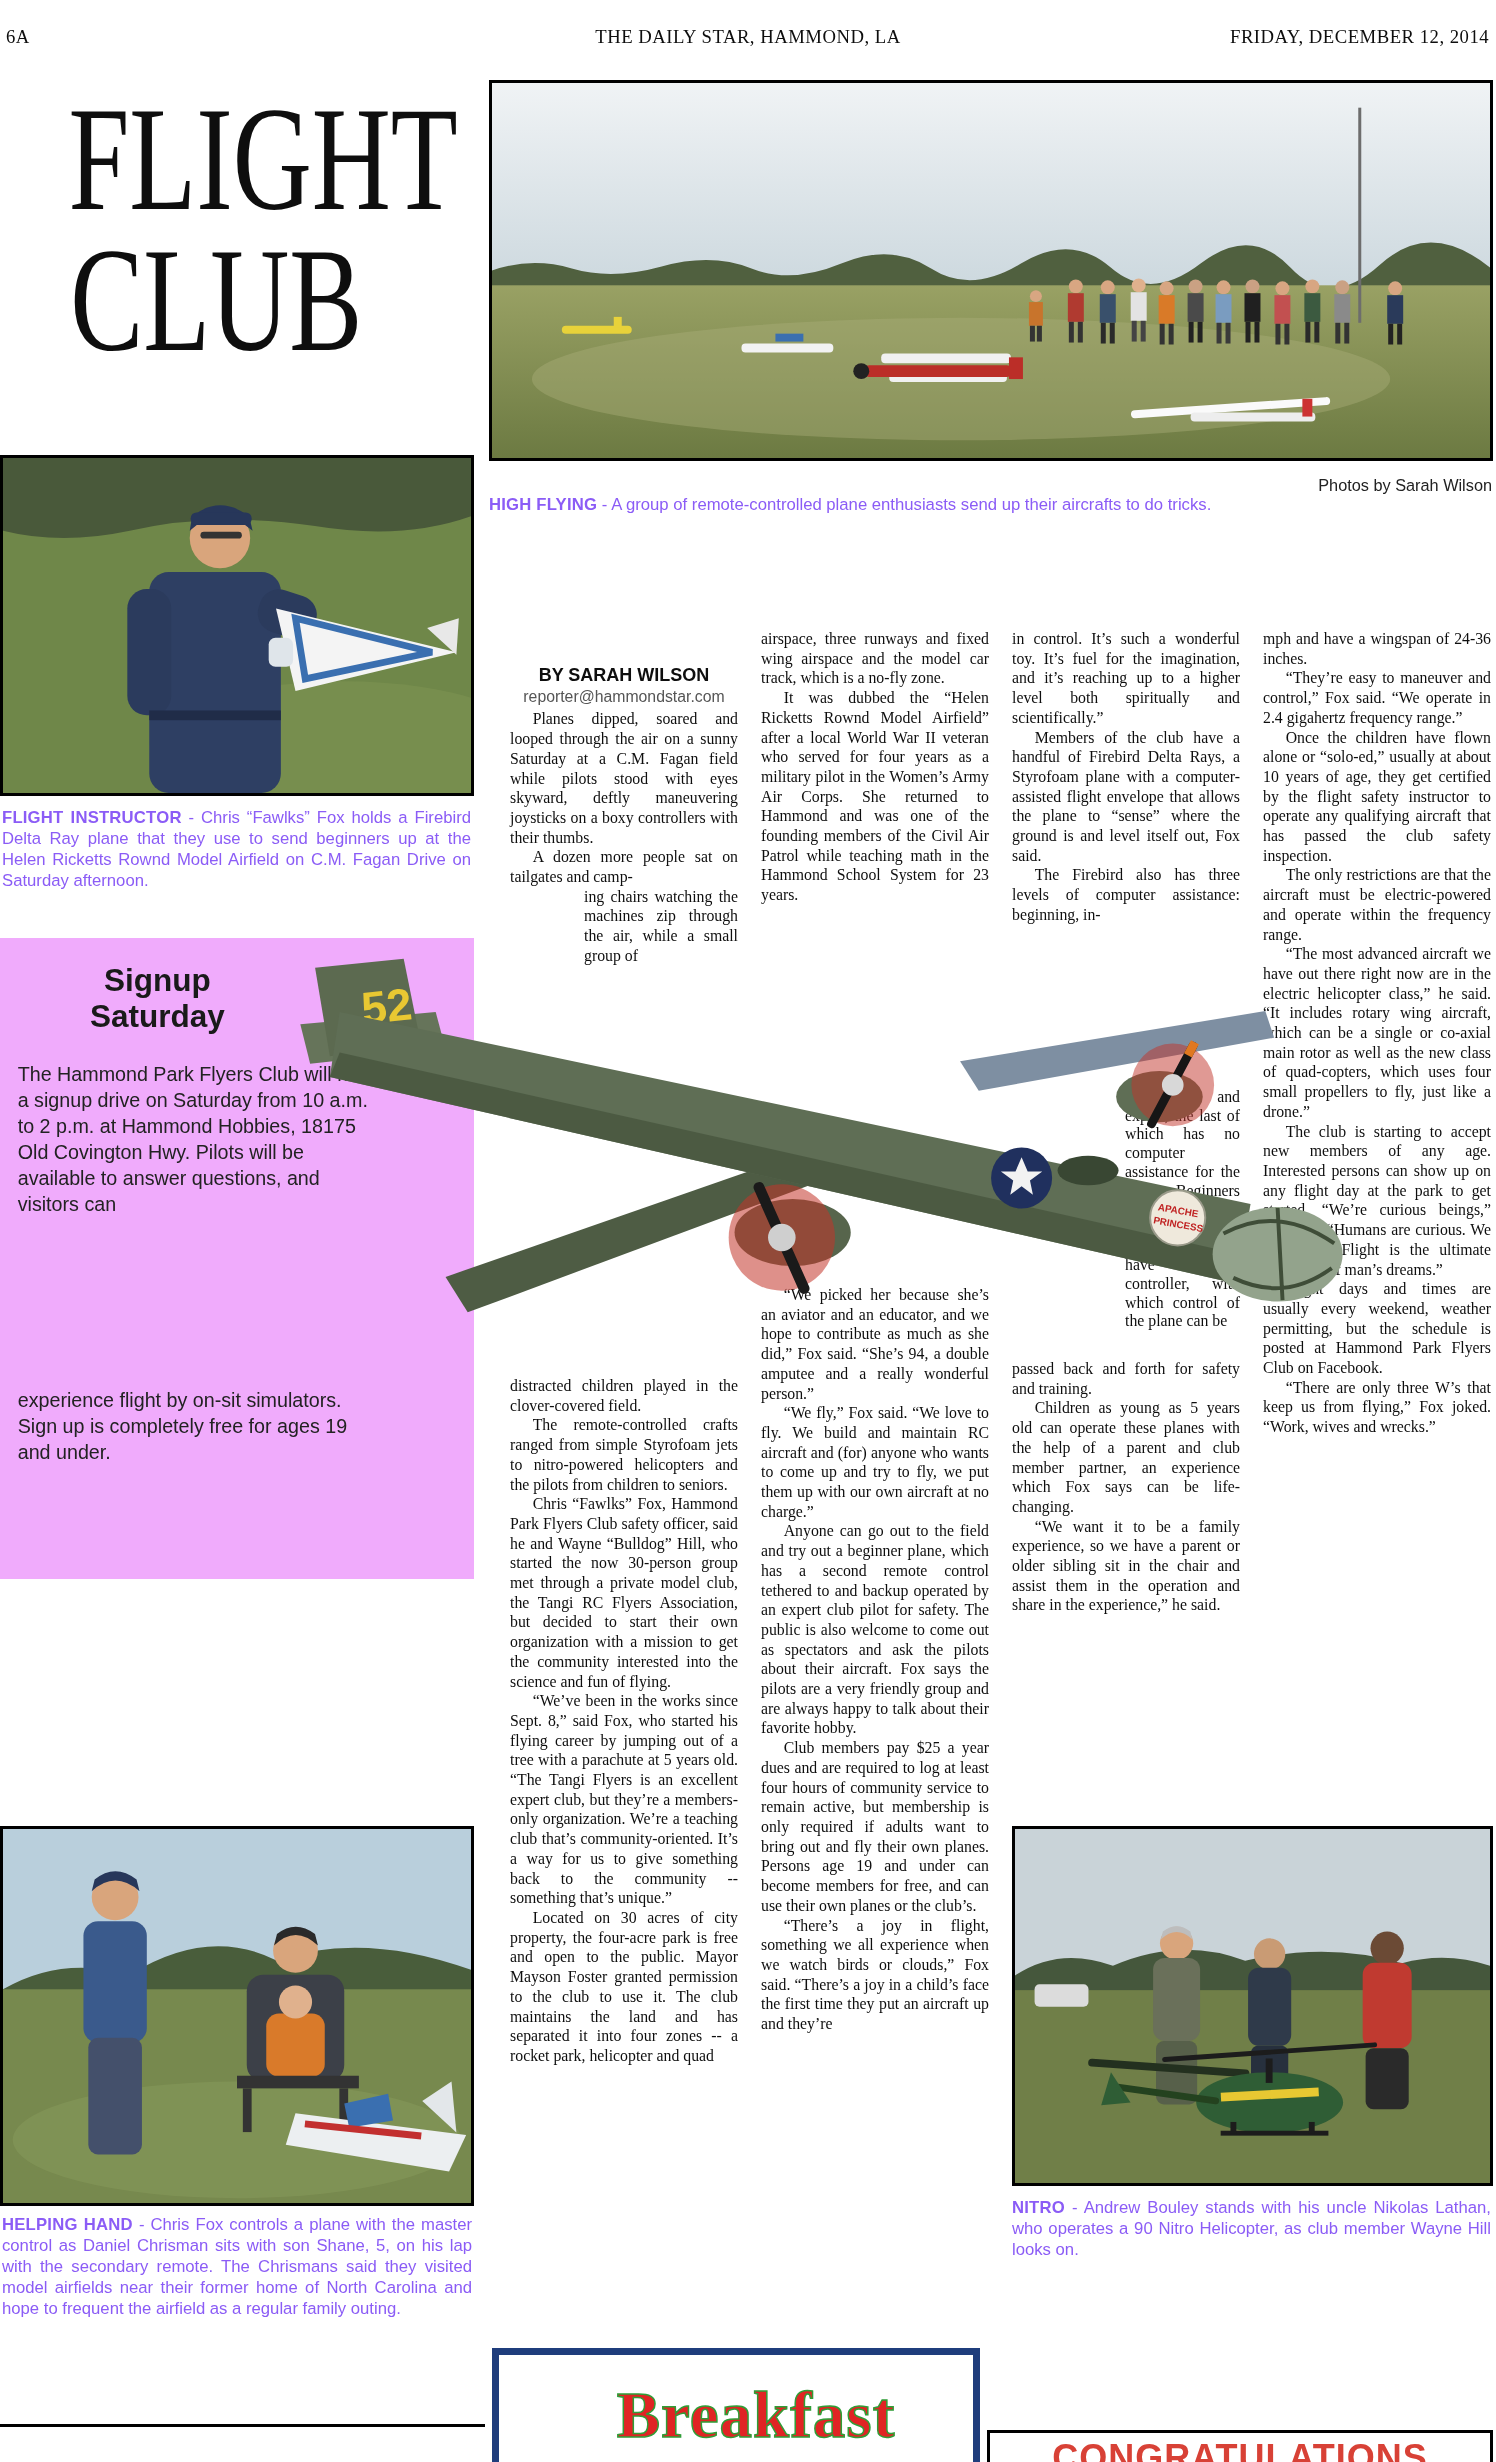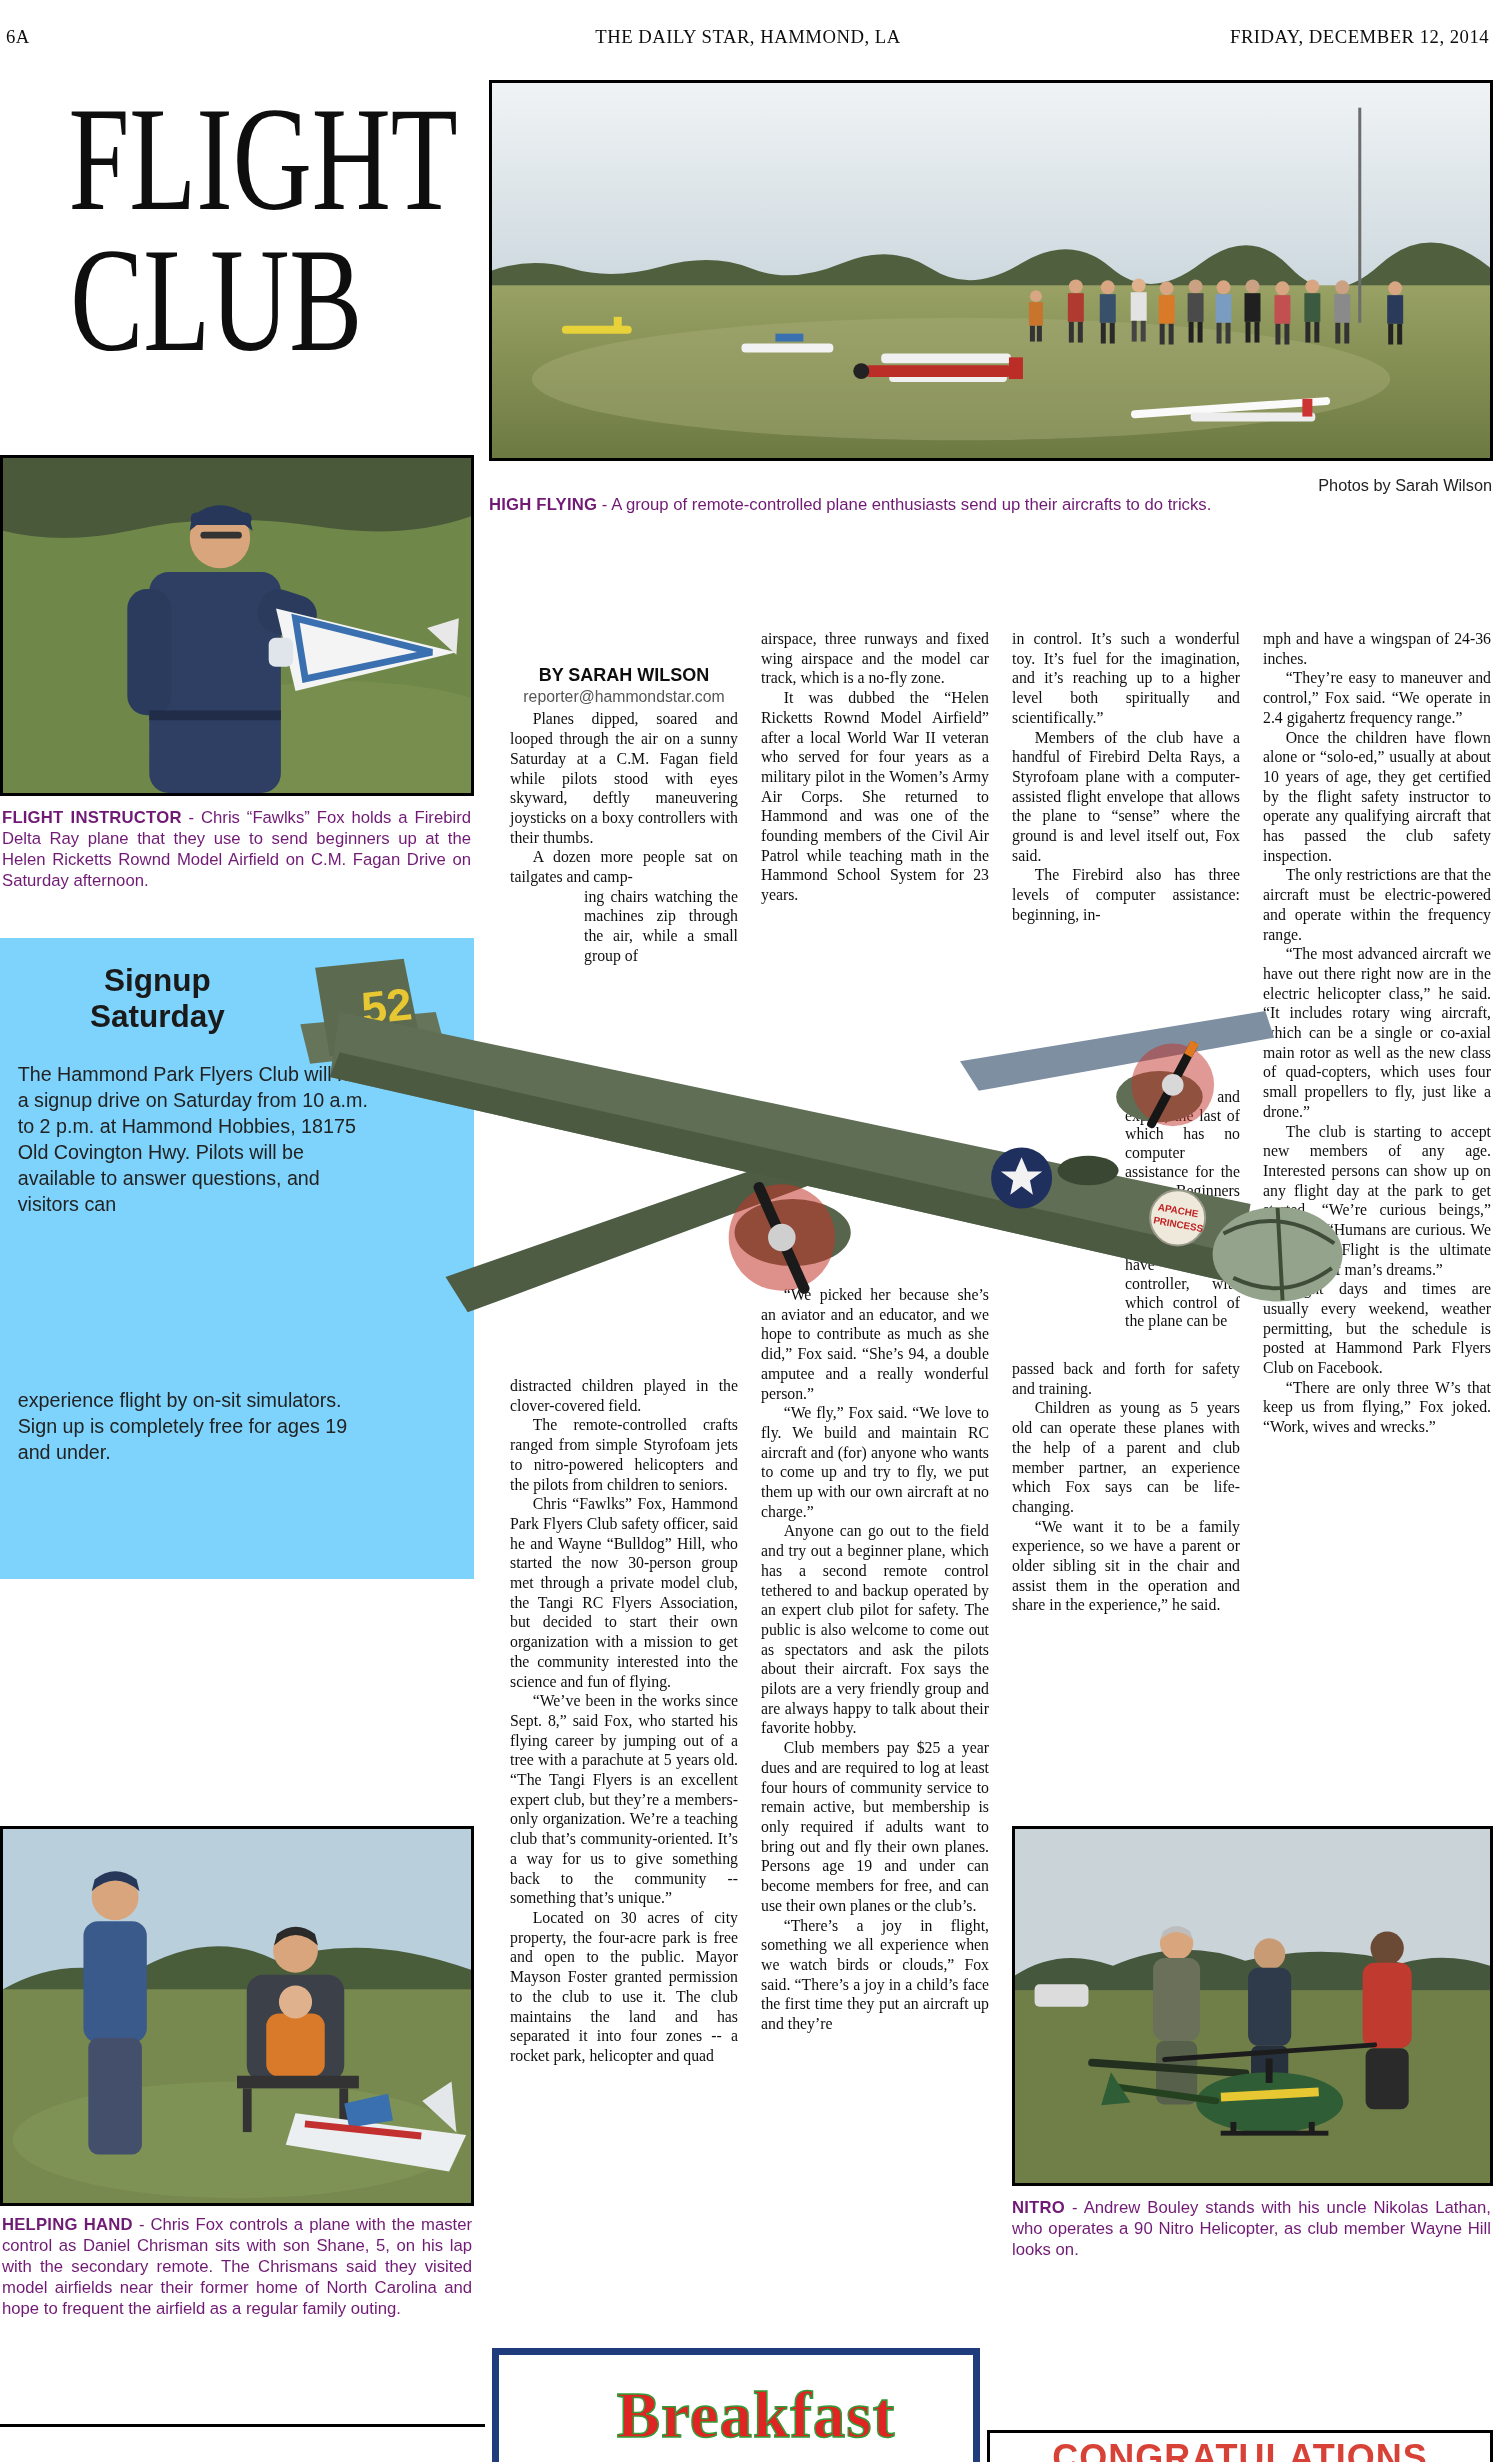--- a/index.html
+++ b/index.html
@@ -8,34 +8,34 @@
   .abs{position:absolute;}
   
   .hdr{font-size:18.7px;letter-spacing:0.5px;}
   
   .fc-line{font-size:148px;line-height:141px;white-space:nowrap;}
   .fc-inner{display:inline-block;transform:scaleX(.74);transform-origin:center top;}
   
   .photo{border:3px solid #000;box-sizing:border-box;background:#b9c2c6;overflow:hidden;}
   .photo svg{display:block;width:100%;height:100%;}
   
-  .caption{font-family:"Liberation Sans",sans-serif;font-size:16.7px;line-height:21px;text-align:justify;color:#701a75;}
+  .caption{font-family:"Liberation Sans",sans-serif;font-size:16.7px;line-height:21px;text-align:justify;color:#8b5cf6;}
   .caption .lead{font-weight:bold;letter-spacing:0.2px;}
   .credit{font-family:"Liberation Sans",sans-serif;font-size:16.3px;color:#222;text-align:right;}
   
   .main-headline{font-size:46px;letter-spacing:-1px;white-space:nowrap;}
   .byline{font-family:"Liberation Sans",sans-serif;font-weight:bold;font-size:18px;text-align:center;line-height:21.7px;margin-top:36px;}
   .email{font-family:"Liberation Sans",sans-serif;font-size:15.8px;color:#555;text-align:center;line-height:19.7px;margin-bottom:3px;}
   .body-text{font-size:15.8px;line-height:19.7px;text-align:justify;}
   .body-text p{margin:0;text-indent:22.7px;}
   .cont p:first-child{text-indent:0;}
   .wrap-indent{padding-left:74px;text-align:justify;}
   .narrow{padding-left:113px;line-height:18.7px;box-sizing:border-box;}
   
-  .signup{background:#7dd3fc;}
+  .signup{background:#f0abfc;}
   .signup-title{font-family:"Liberation Sans",sans-serif;font-weight:bold;font-size:31.5px;line-height:36px;text-align:center;color:#1a1a1a;}
   .signup-body{font-family:"Liberation Sans",sans-serif;font-size:19.7px;line-height:26px;color:#222;}
   
   .west-headline{font-size:43px;line-height:70px;letter-spacing:-0.5px;}
   .divider{background:#000;}
   
   .santa-ad{border:7.9px solid #1f3d7c;box-sizing:border-box;background:#fff;}
   .santa-red{color:#e02424;font-weight:bold;-webkit-text-stroke:1.5px #2f9e37;letter-spacing:1px;padding-left:20px;}
   .ad-center{text-align:center;width:100%;}
   

